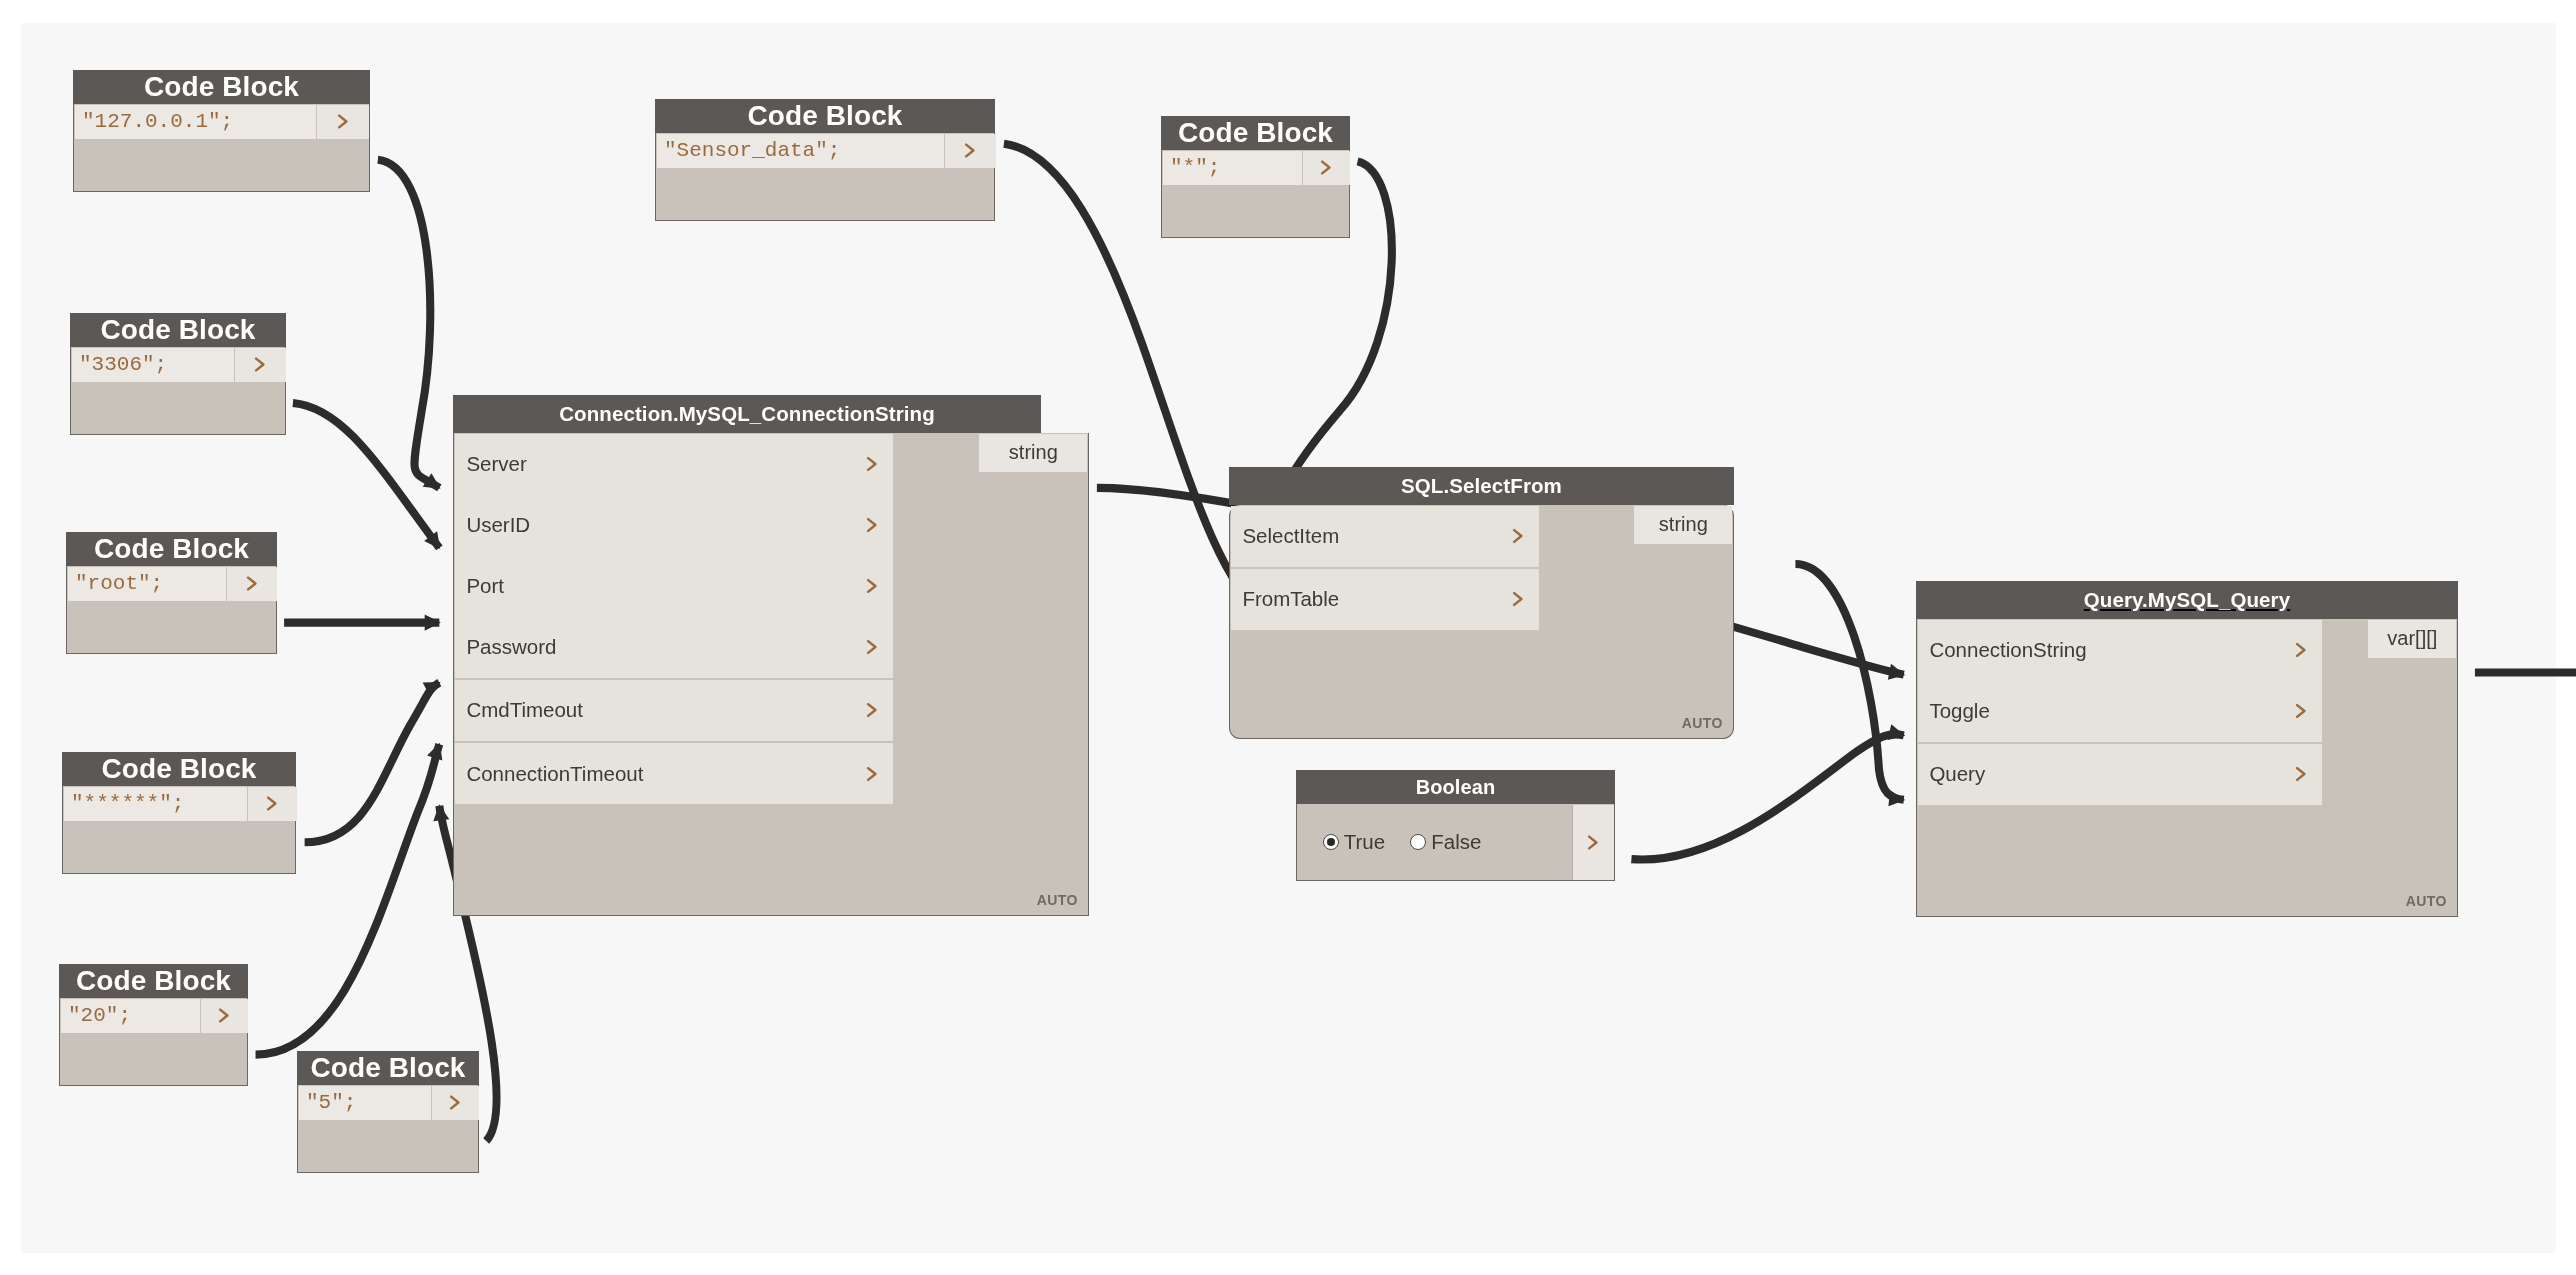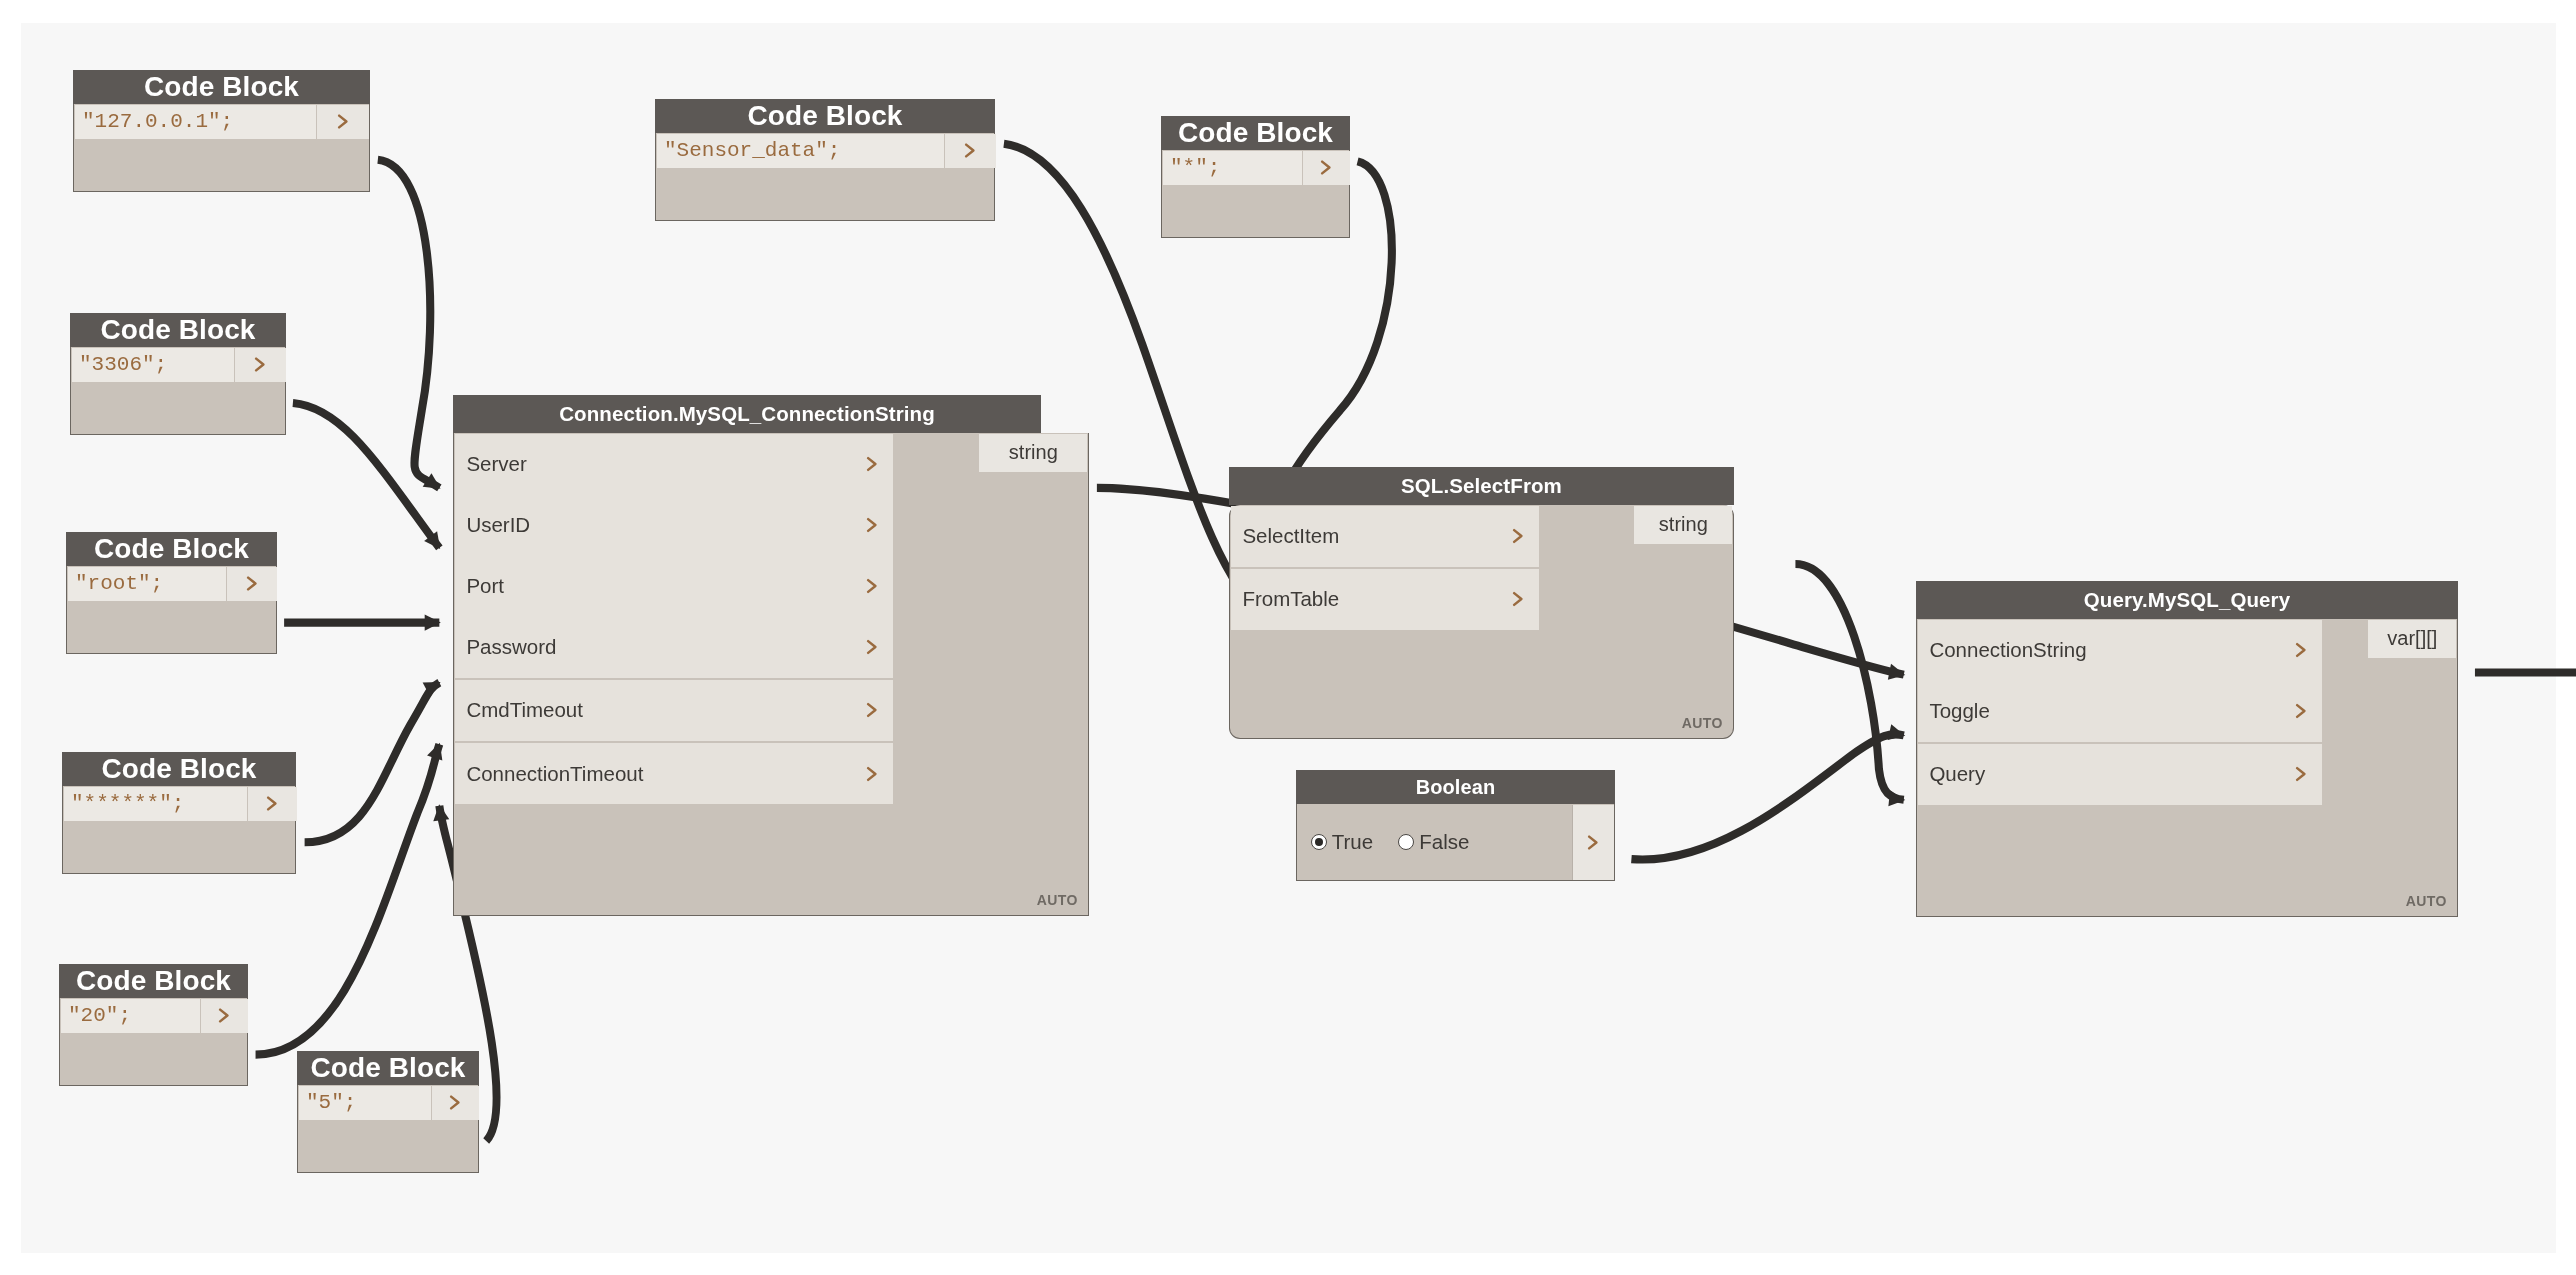--- a/index.html
+++ b/index.html
@@ -30,21 +30,21 @@
   .fn .prow .pc{position:absolute;right:10.3px;top:50%;transform:translateY(-50%);}
   .fn .gap{height:2.2px;background:#c9c2ba;}
   .fn .oport{position:absolute;background:#e9e6e1;display:flex;align-items:center;
              justify-content:center;font-size:20px;color:#3d3a37;box-sizing:border-box;}
   .fn .auto{position:absolute;right:10.3px;bottom:7.3px;font-size:14px;color:#6f6a64;
             font-weight:bold;letter-spacing:0.4px;}
 
   
   .bool .hdr{font-size:20px;height:34px;}
   .bool .row{position:absolute;left:0.7px;top:0.7px;display:flex;align-items:center;
-             background:#c9c2ba;box-sizing:border-box;padding-left:13px;}
+             background:#c9c2ba;box-sizing:border-box;padding-left:25px;}
   .bool .opt{display:flex;align-items:center;margin-right:25px;font-size:20.5px;color:#3d3a37;}
   .bool .radio{width:16px;height:16px;border-radius:50%;border:1.5px solid #4a4744;background:#fff;
                margin-right:5.1px;display:flex;align-items:center;justify-content:center;box-sizing:border-box;}
   .bool .radio.on::after{content:"";width:8px;height:8px;border-radius:50%;background:#2a2826;}
   .bool .oport{position:absolute;top:0.7px;background:#e9e6e1;border-left:0.7px solid #b8b1a9;
                display:flex;align-items:center;justify-content:center;box-sizing:border-box;}
 </style>
 </head>
 <body>
 
@@ -257,21 +257,21 @@
               <path d="M7 5 L17 13 L7 21" fill="none" stroke="#9a6b3f" stroke-width="3.4" stroke-linecap="round" stroke-linejoin="round"></path>
             </svg>
           </span>
         </div>
       </div>
     <div class="oport" style="right: 0.7px; top: 0.7px; width: 98px; height: 38px;">string</div>
     <div class="auto">AUTO</div>
   </div>
 </div>
 
-<div class="node fn" id="n-fn_query" style="left: 1916px; top: 581px; width: 542px;">
+<div class="node fn" id="n-fn_query" style="left: 1916px; top: 581px; width: 542px; text-decoration: underline;">
   <div class="hdr" style="width: 542px; height: 38px;">Query.MySQL_Query</div>
   <div class="body" style="width: 542px; height: 298px;">
     <div class="ports" style="width: 404px;">
         <div class="prow" style="height: 61px; width: 404px;">
           <span>ConnectionString</span>
           <span class="pc">
             <svg class="chev" width="19" height="19" viewBox="0 0 26 26">
               <path d="M7 5 L17 13 L7 21" fill="none" stroke="#9a6b3f" stroke-width="3.4" stroke-linecap="round" stroke-linejoin="round"></path>
             </svg>
           </span>

